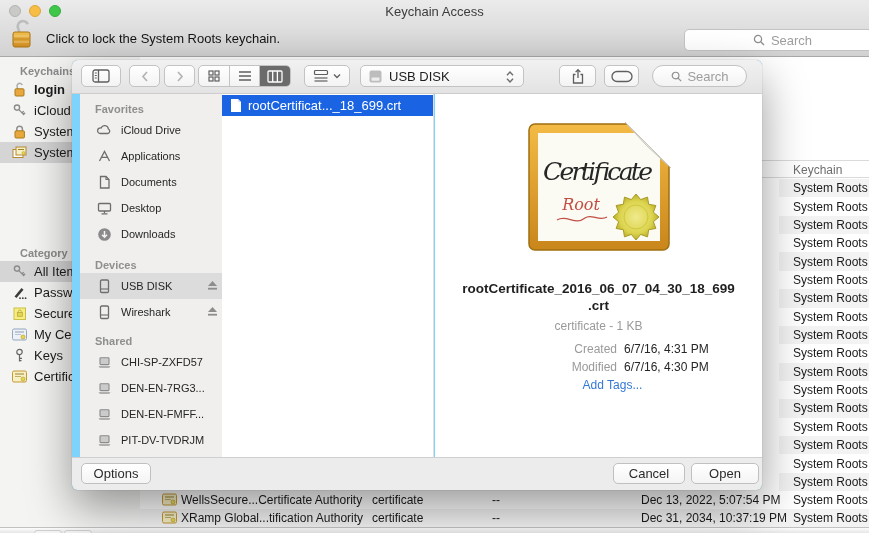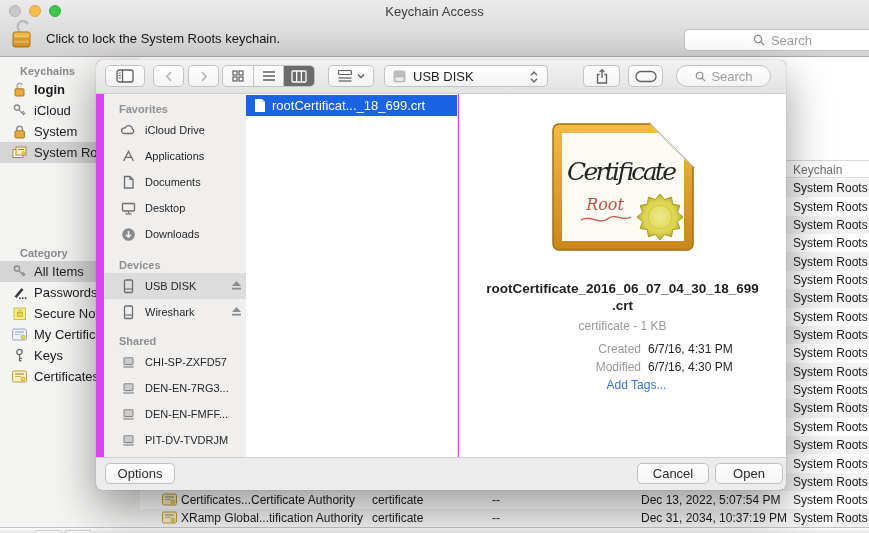--- a/index.html
+++ b/index.html
@@ -38,21 +38,21 @@
   .trow{position:relative;height:18px;}
   .trow:nth-child(even){background:var(--row_stripe,#f3f3f4);}
   .trow .ci{position:absolute;left:22px;top:2px;}
   .trow span{position:absolute;top:2px;font-size:12px;color:#1b1b1b;white-space:nowrap;}
   .c-name{left:41px;} .c-kind{left:232px;} .c-dash{left:352px;color:#555;} .c-exp{left:501px;} .c-kc{left:653px;}
   .bottom-band{position:absolute;left:0;right:0;bottom:0;height:6px;z-index:3;
     background:linear-gradient(#fdfdfd,#e6e6e6);border-top:1px solid #c2c2c2;box-sizing:border-box;}
   .band-stub{position:absolute;top:2px;height:8px;width:26px;border:1px solid #cfcfcf;border-radius:3px;background:#f4f4f4;}
   .band-stub.s1{left:34px;} .band-stub.s2{left:64px;}
   
-  .dialog{position:absolute;left:96px;top:60px;width:690px;height:430px;background:#d946ef;border-radius:6px;
+  .dialog{position:absolute;left:72px;top:60px;width:690px;height:430px;background:#7dd3fc;border-radius:6px;
     box-shadow:0 18px 45px rgba(0,0,0,.4),0 0 1px rgba(0,0,0,.45);z-index:5;}
   .d-toolbar{position:absolute;left:0;right:0;top:0;height:33px;border-radius:6px 6px 0 0;
     background:linear-gradient(#f1f1f1,#e3e3e3);border-bottom:1px solid #cdcdcd;}
   .tb{position:absolute;top:5px;height:22px;box-sizing:border-box;background:linear-gradient(#ffffff,#f3f3f3);
     border:1px solid #c3c3c3;border-radius:5px;display:flex;align-items:center;justify-content:center;}
   .tb-toggle{left:9px;width:40px;} .tb-back{left:57px;width:31px;} .tb-fwd{left:92px;width:31px;}
   .tb-seg{left:126px;width:93px;padding:0;overflow:hidden;}
   .seg{flex:1;height:100%;display:flex;align-items:center;justify-content:center;}
   .seg+.seg{border-left:1px solid #c3c3c3;}
   .seg.on{background:#6b6b6b;}
@@ -235,21 +235,21 @@
     </div>
   <div class="bottom-rows">
 
   <div class="trow">
       <span class="ci"><svg width="15" height="13" viewBox="0 0 15 13">
             <rect x="0.5" y="1" width="14" height="11" rx="1.5" fill="#f7efc6" stroke="#c59a33"></rect>
             <line x1="3" y1="4" x2="12" y2="4" stroke="#9b8330"></line>
             <line x1="3" y1="6.5" x2="9" y2="6.5" stroke="#b3a050" stroke-width="0.8"></line>
             <circle cx="11" cy="9" r="2" fill="#e7d84a" stroke="#b39b2e" stroke-width="0.6"></circle>
           </svg></span>
-      <span class="c-name">Certificates...Certificate Authority</span>
+      <span class="c-name">WellsSecure...Certificate Authority</span>
       <span class="c-kind">certificate</span>
       <span class="c-dash">--</span>
       <span class="c-exp">Dec 13, 2022, 5:07:54 PM</span>
       <span class="c-kc">System Roots</span>
     </div>
       <div class="trow">
       <span class="ci"><svg width="15" height="13" viewBox="0 0 15 13">
             <rect x="0.5" y="1" width="14" height="11" rx="1.5" fill="#f7efc6" stroke="#c59a33"></rect>
             <line x1="3" y1="4" x2="12" y2="4" stroke="#9b8330"></line>
             <line x1="3" y1="6.5" x2="9" y2="6.5" stroke="#b3a050" stroke-width="0.8"></line>

